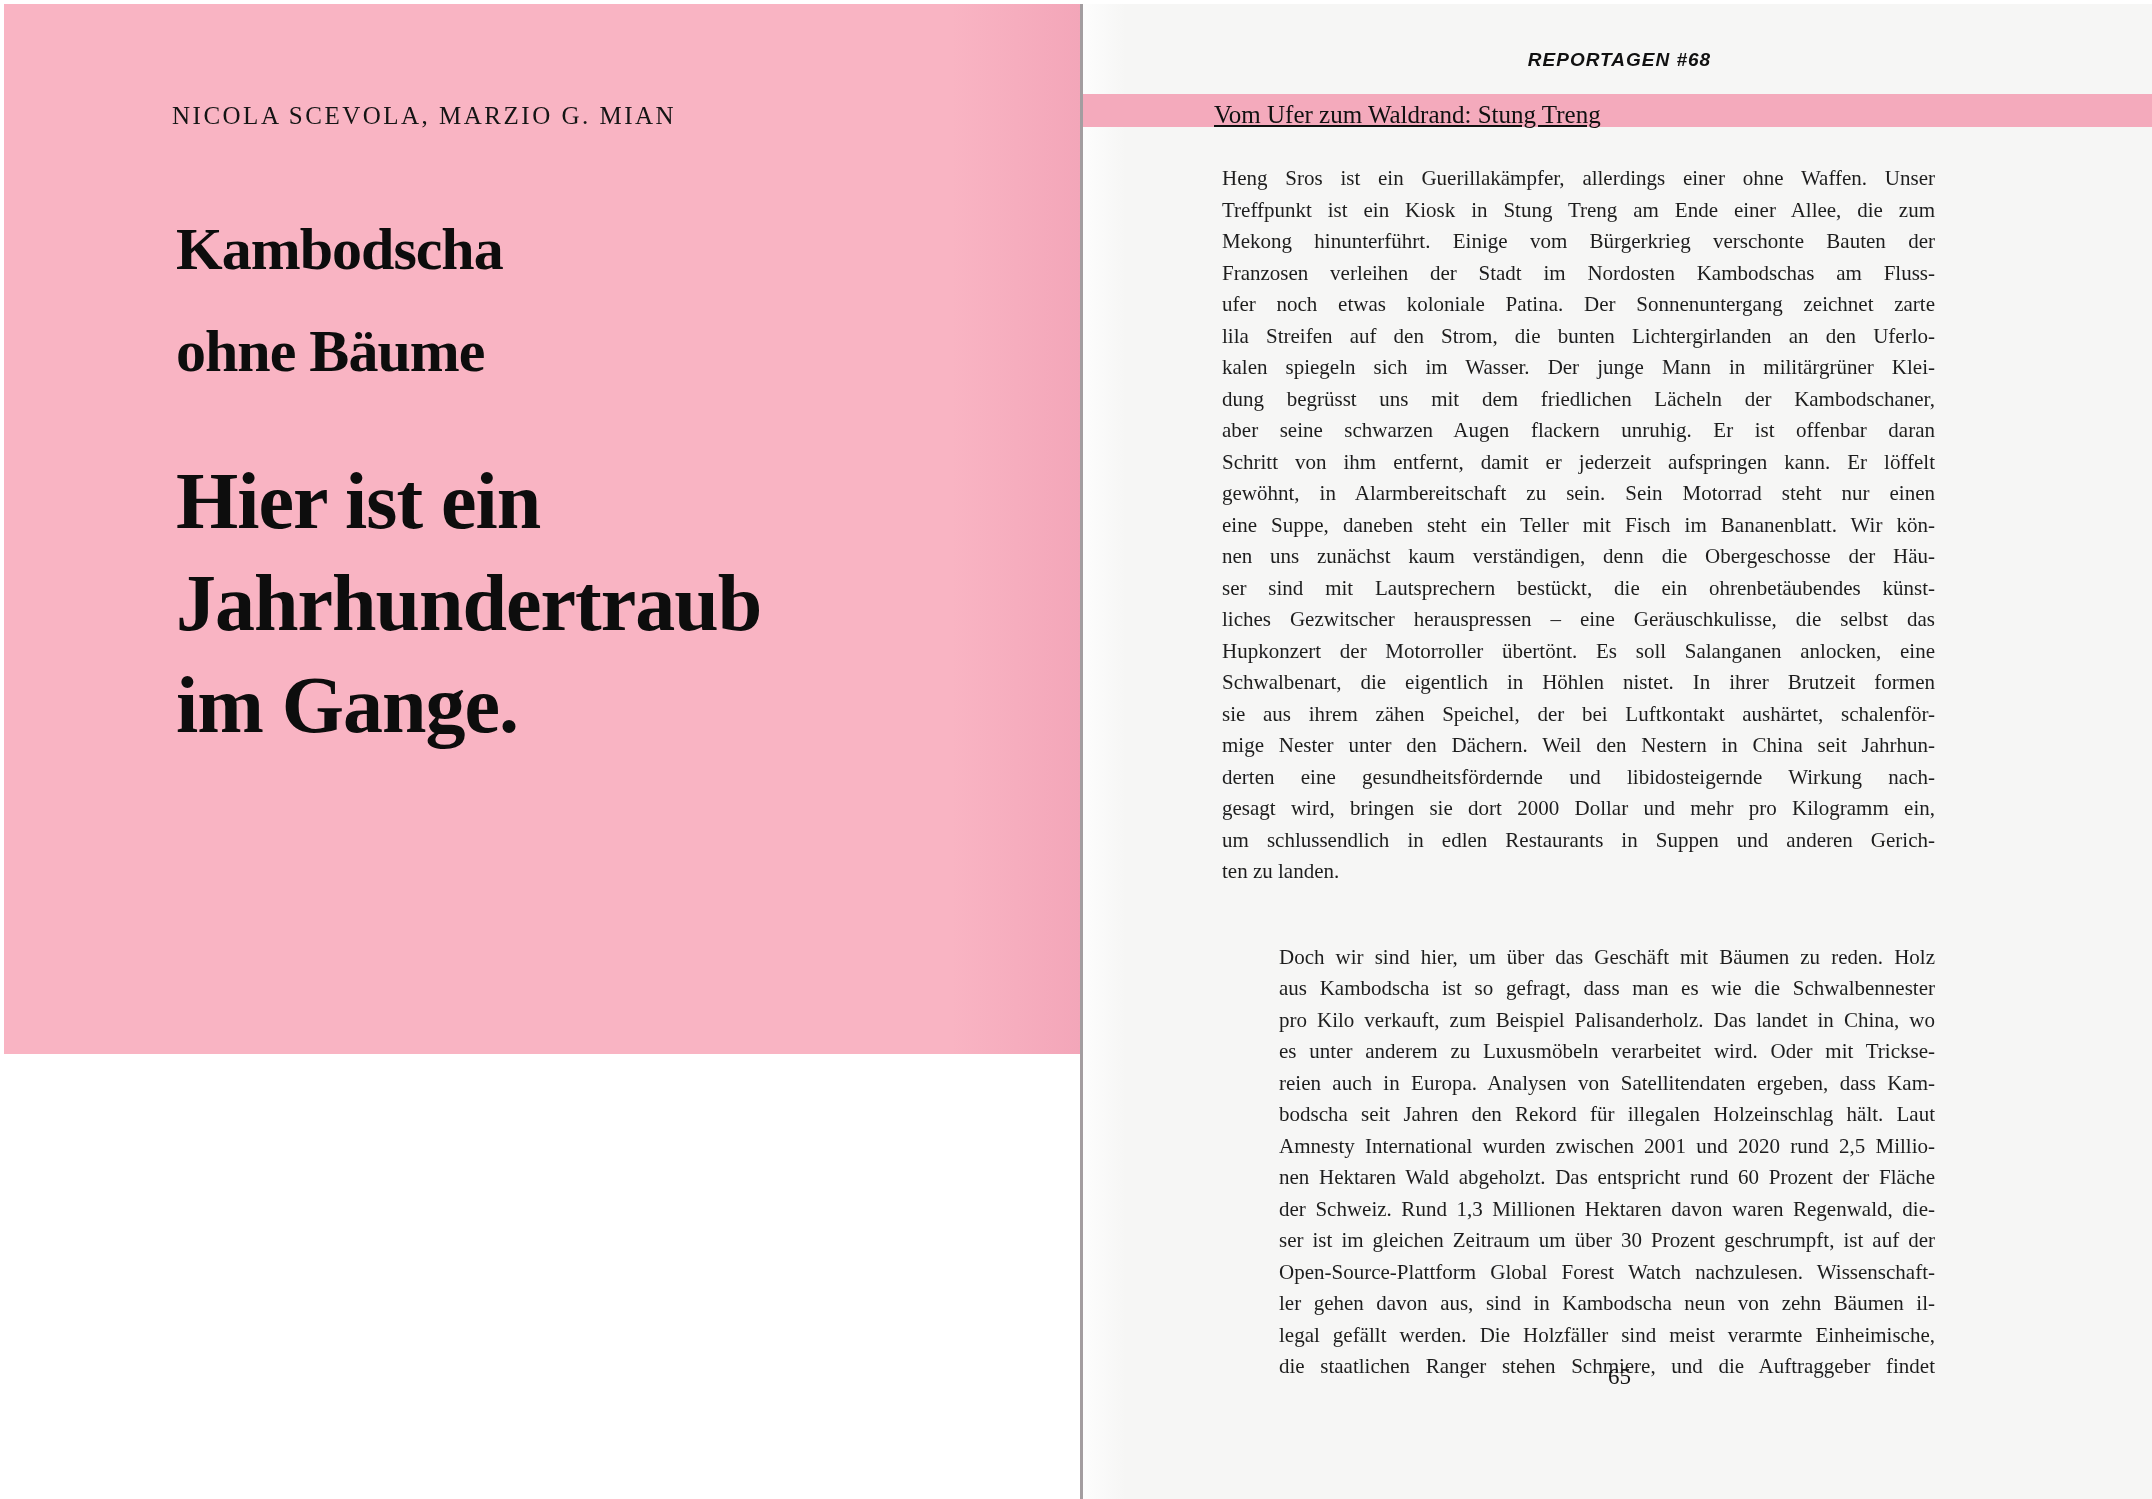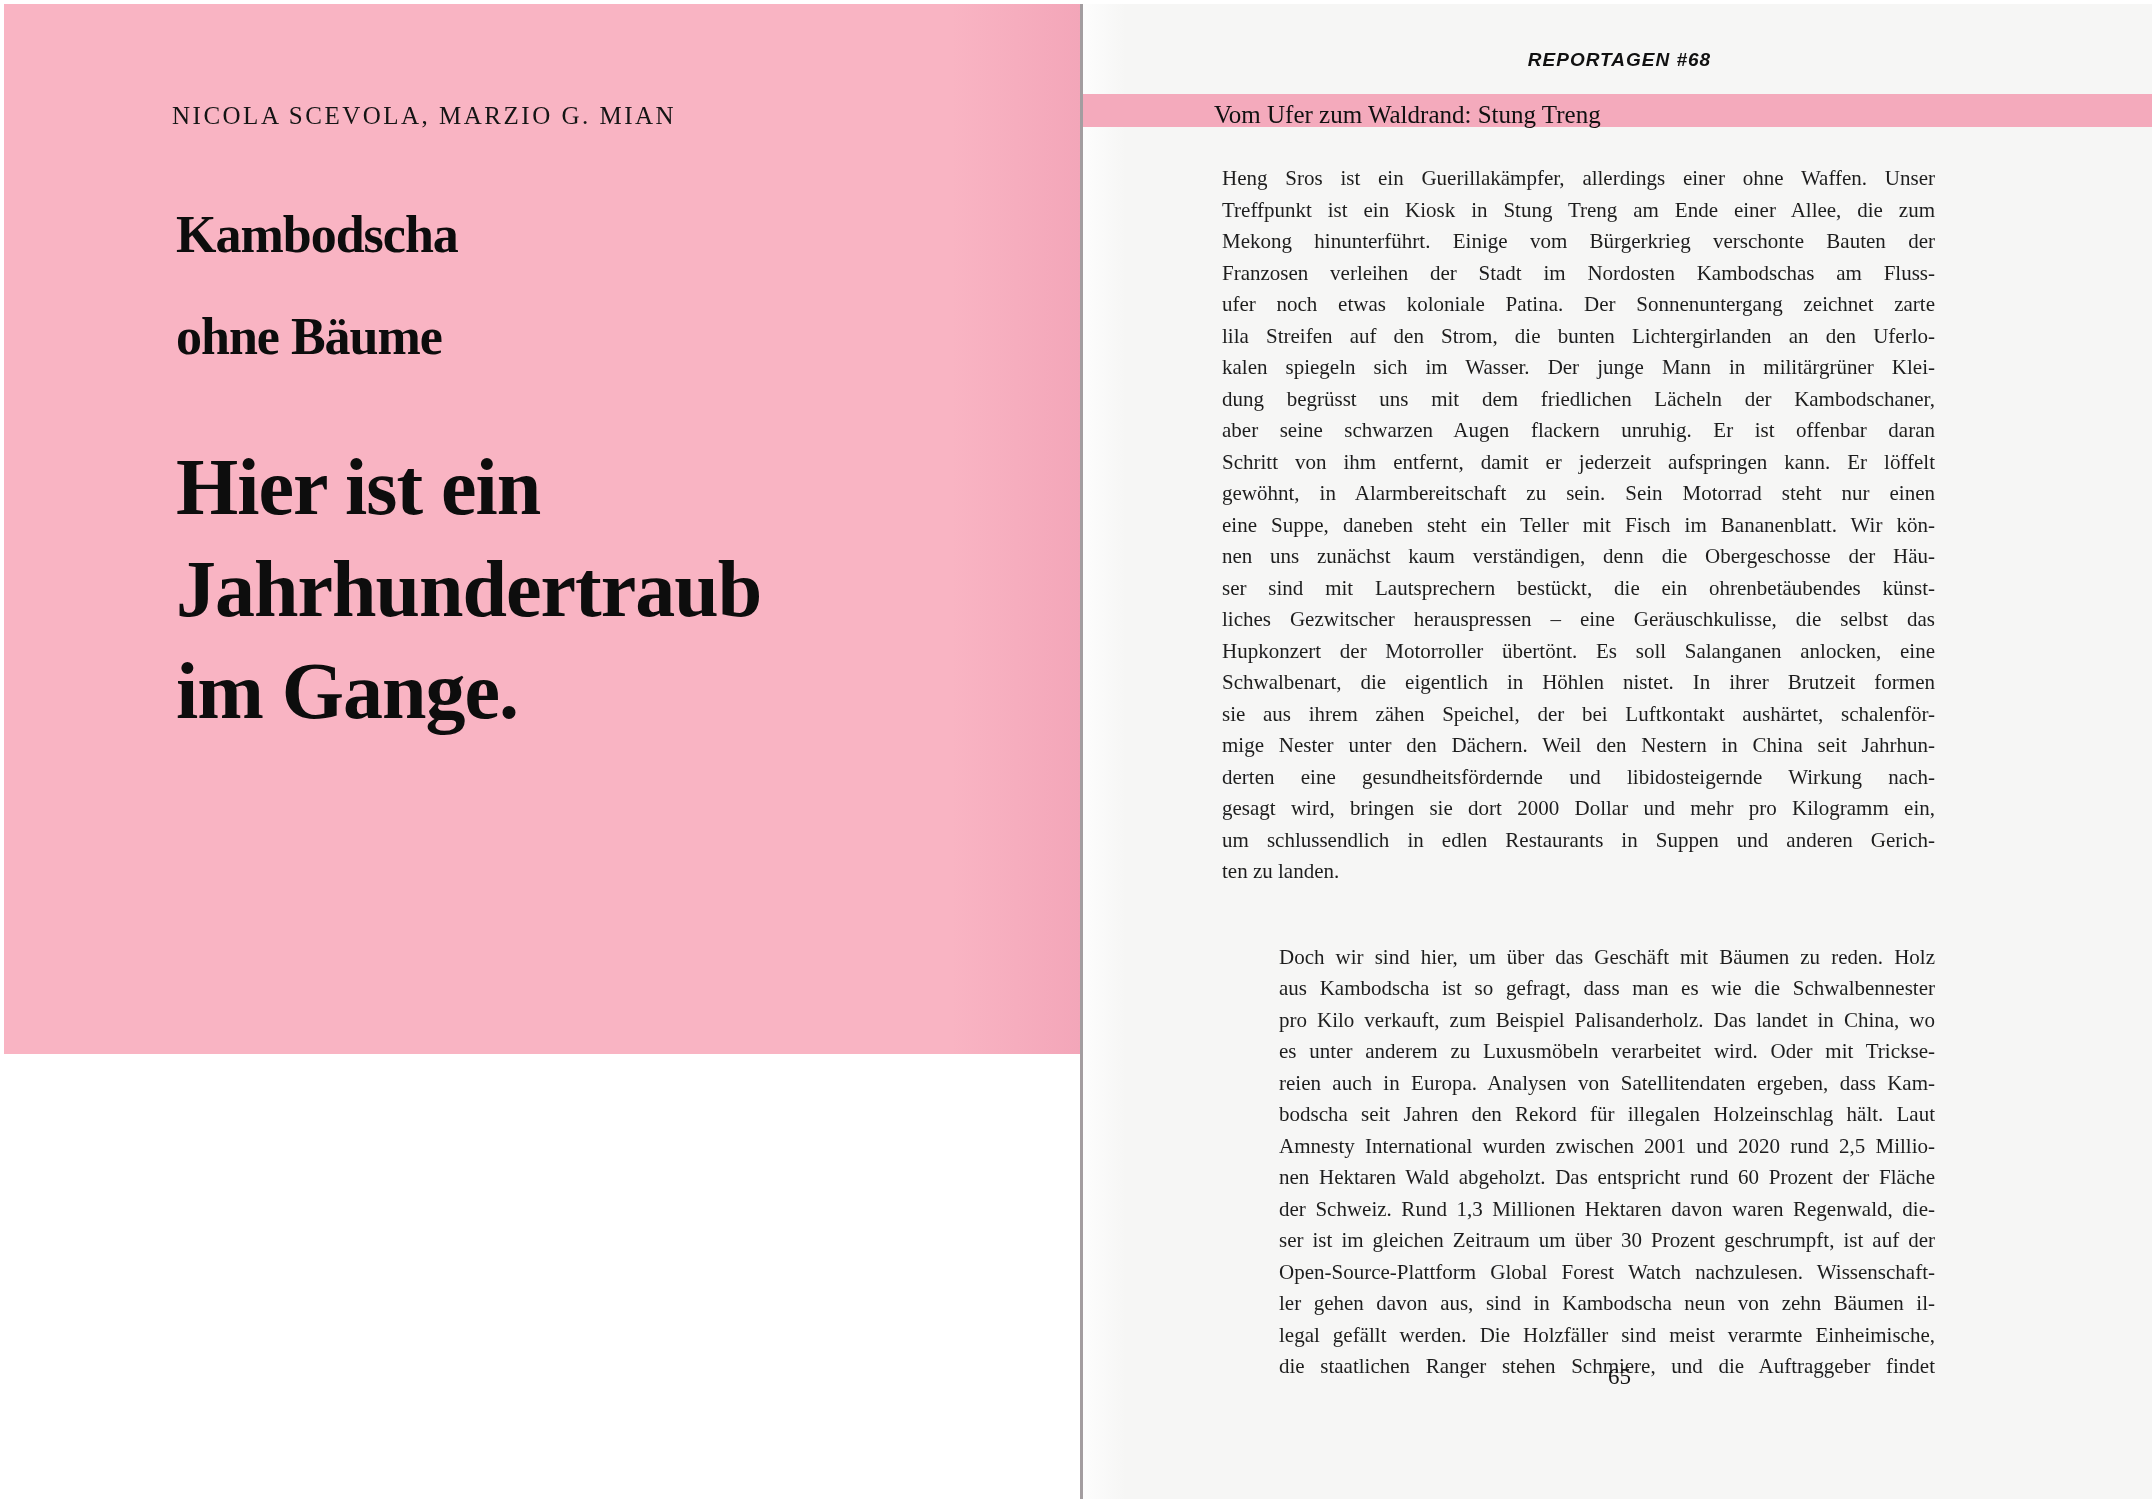--- a/index.html
+++ b/index.html
@@ -19,22 +19,22 @@
   .page-left{
     position:absolute; left:0; top:0; width:1077px; height:1050px;
     background:linear-gradient(to right, var(--page-pink) 0%, var(--page-pink) 88%, var(--page-pink-gutter) 100%);
   }
   .page-left-inner{ position:absolute; left:160px; top:90px; width:860px;}
   .authors{
     font-size:25px; letter-spacing:2.5px; color:var(--ink);
     font-family:"Liberation Serif", serif;
   }
   .headline{
-    margin-top:46px;
-    font-size:52px; line-height:94px; font-weight:700; letter-spacing:-1px;
+    margin-top:60px;
+    font-size:60px; line-height:94px; font-weight:700; letter-spacing:-1px;
     color:#0d0d0d;
   }
   .subheadline{
     margin-top:40px;
     font-size:80px; line-height:94px; font-weight:700; letter-spacing:-1px;
     color:#0d0d0d;
   }
 
   
   .gutter-line{
@@ -53,21 +53,21 @@
     font-family:"Liberation Sans", sans-serif;
     font-weight:700; font-style:italic;
     font-size:19px; letter-spacing:1px; color:#111;
   }
   .section-bar{
     position:absolute; top:90px; left:0; width:1073px; height:33px;
     background:var(--bar-pink);
   }
   .section-bar-title{
     position:absolute; left:127px; top:0; height:33px; line-height:34px;
-    font-size:25px; color:#101010;
+    font-size:25px; color:#101010;text-decoration:underline;
   }
   .text-col{
     position:absolute; left:127px; top:147px; width:737px; color:var(--body-ink);
   }
   .para{ font-size:21px; }
   .para.indented{ margin-left:57px; margin-top:46px; }
   .line{
     height:31.5px; line-height:31.5px; overflow:hidden;
     text-align:justify; text-align-last:justify;
   }

